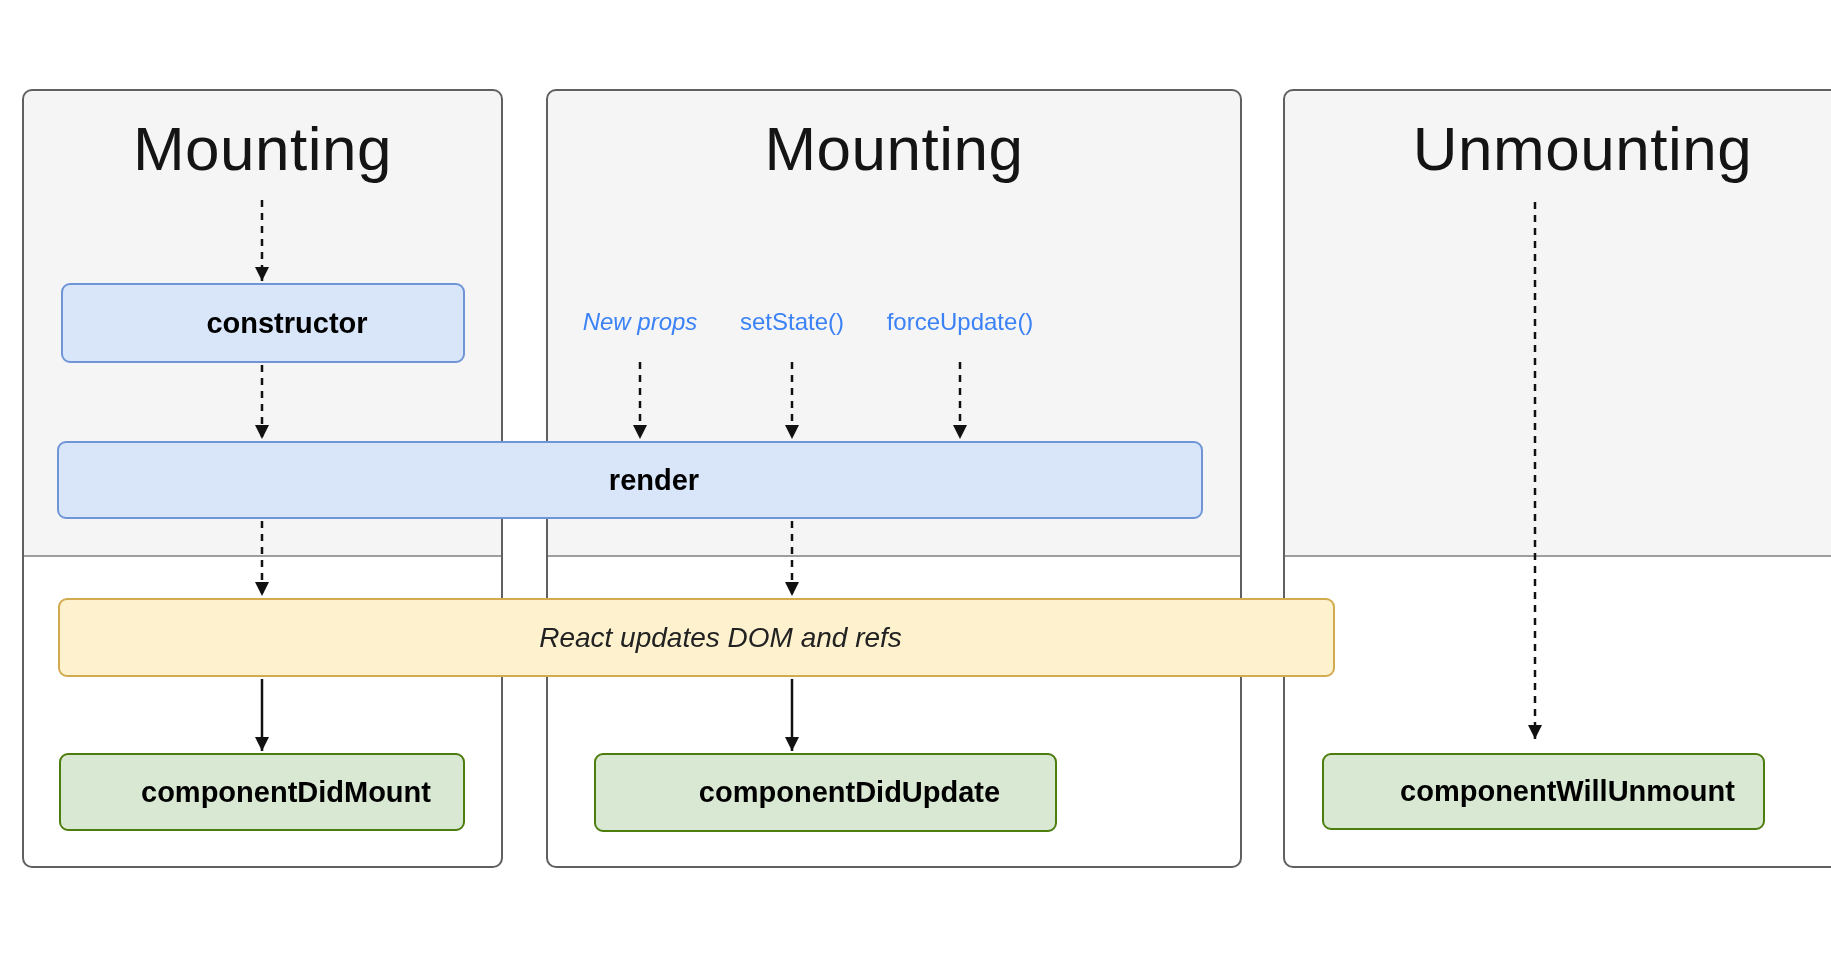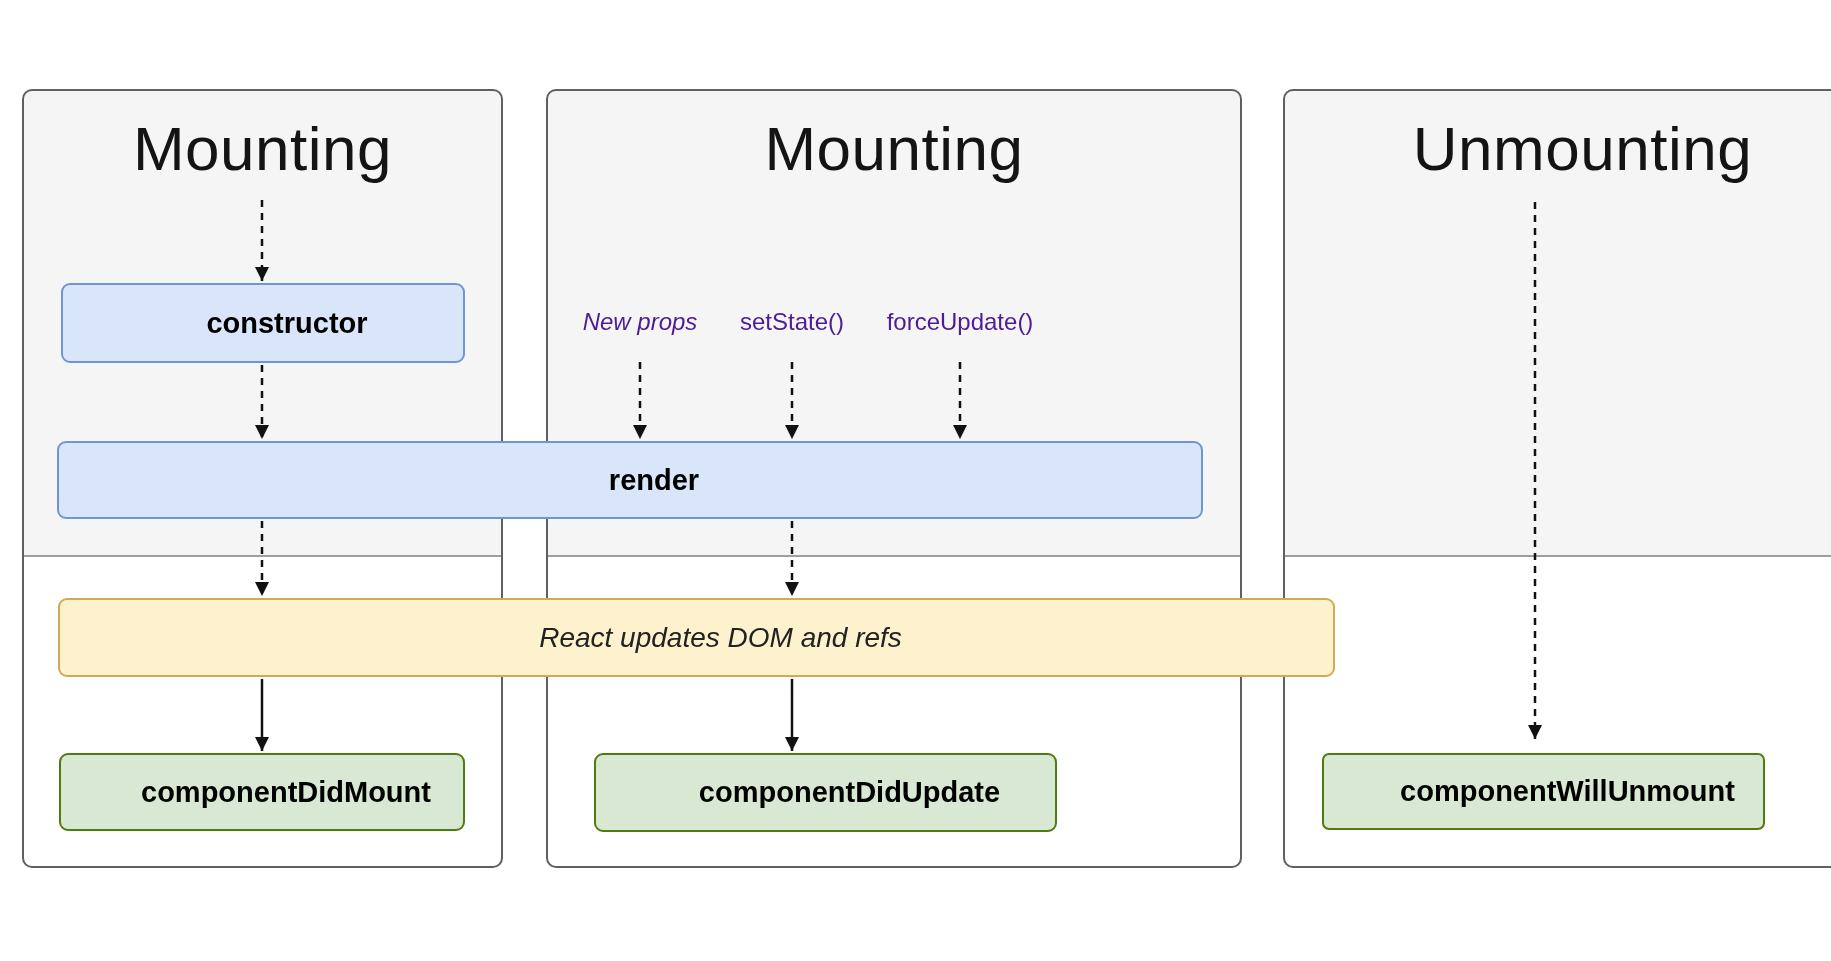--- a/index.html
+++ b/index.html
@@ -53,27 +53,27 @@
   .node.yellow {
     background: #fdf1ce; border: 2px solid #d2ab50;
     font-weight: normal; font-style: italic; font-size: 28px; color: #222222;
     cursor: default;
   }
   #node-constructor        { left: 61px;   top: 283px; width: 404px;  height: 80px; }
   #node-render             { left: 57px;   top: 441px; width: 1146px; height: 78px; }
   #node-react-updates      { left: 58px;   top: 598px; width: 1277px; height: 79px; }
   #node-did-mount          { left: 59px;   top: 753px; width: 406px;  height: 78px; }
   #node-did-update         { left: 594px;  top: 753px; width: 463px;  height: 79px; }
-  #node-will-unmount       { left: 1322px; top: 753px; width: 443px;  height: 77px; border-radius: 7px; }
+  #node-will-unmount       { left: 1322px; top: 753px; width: 443px;  height: 77px; }
   .trigger {
     position: absolute;
     top: 308px;
     transform: translateX(-50%);
     font-size: 24px;
-    color: #4c1d95;
+    color: #3b82f6;
     white-space: nowrap;
   }
   #trigger-new-props   { left: 640px; font-style: italic; }
   #trigger-set-state   { left: 792px; }
   #trigger-force-update{ left: 960px; }
   #arrow-layer {
     position: absolute;
     left: 0; top: 0;
     pointer-events: none;
   }

